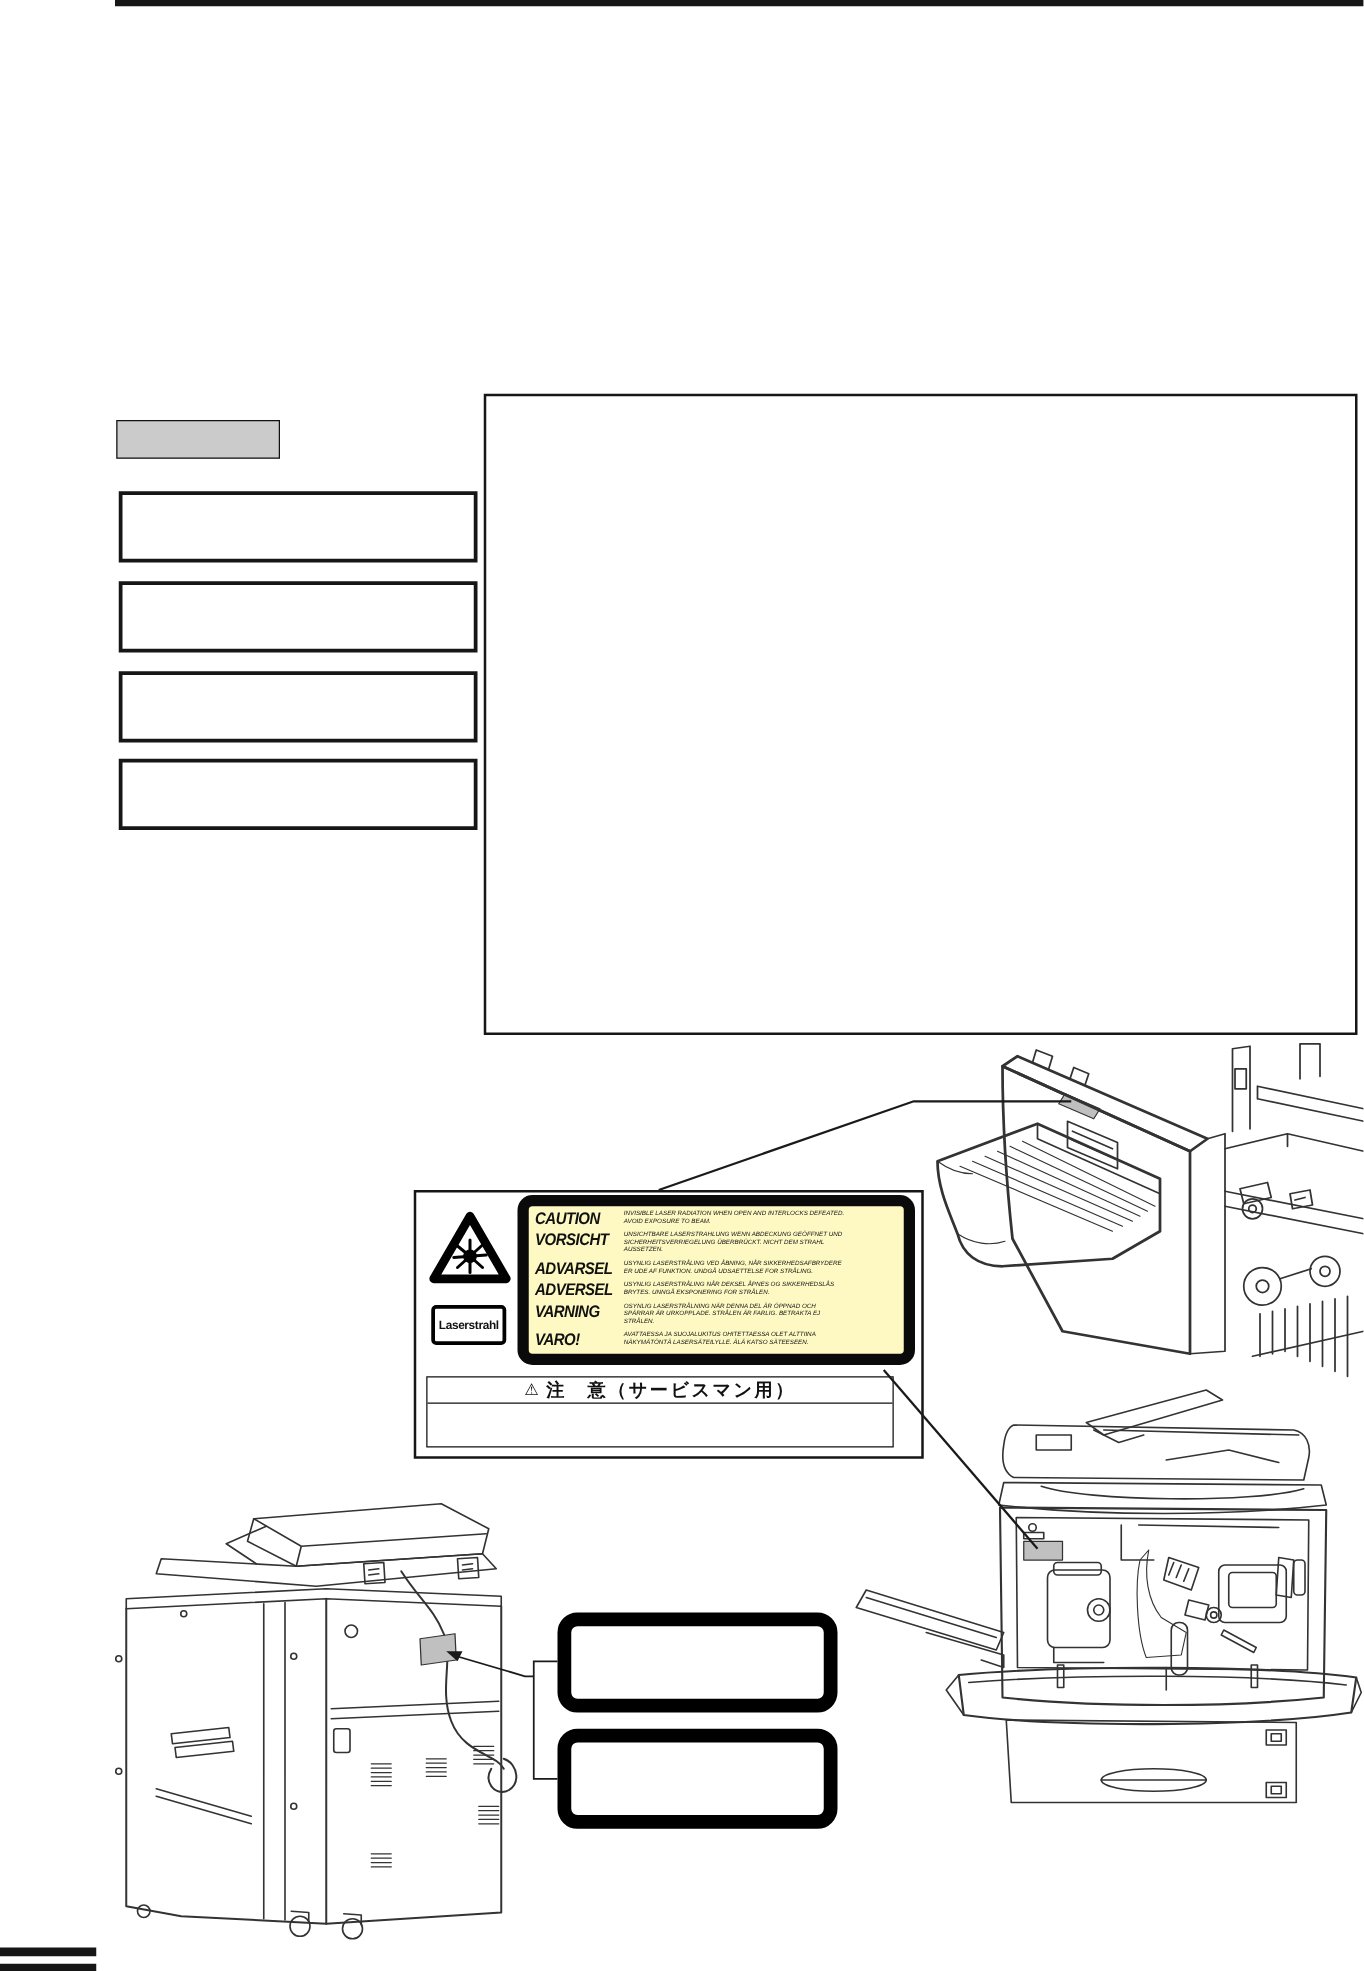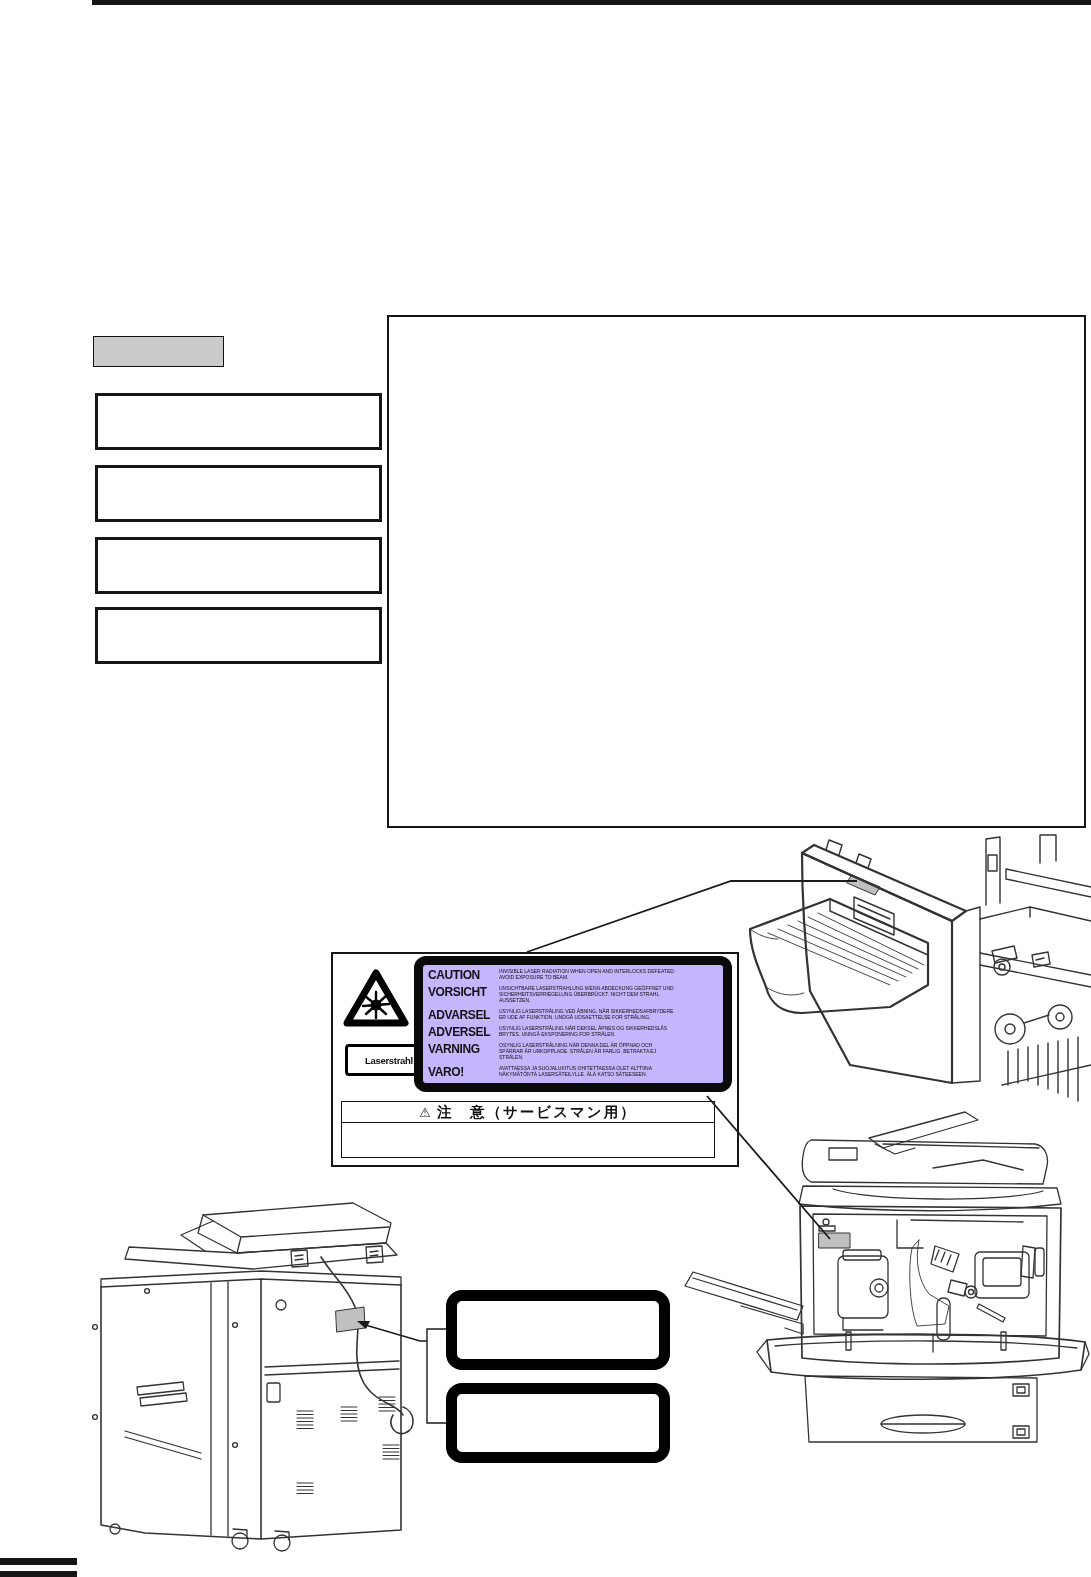--- a/index.html
+++ b/index.html
@@ -11,28 +11,28 @@
   .footer-bar1{left:0;top:1558px;width:77px;height:7px;background:#161616;}
   .footer-bar2{left:0;top:1571px;width:77px;height:6px;background:#161616;}
   
   .gray-chip{left:93px;top:336px;width:129px;height:29px;background:#cbcbcb;border:1.5px solid #111;}
   .ph-box{left:95px;width:281px;height:51px;border:3px solid #161616;background:#fff;}
   .ph-1{top:393px;} .ph-2{top:465px;} .ph-3{top:537px;} .ph-4{top:607px;}
   .big-box{left:387px;top:315px;width:695px;height:509px;border:2px solid #161616;background:#fff;}
   
   .label-outer{left:331px;top:952px;width:404px;height:211px;border:2px solid #161616;background:#fff;}
   .laser-label{left:414px;top:956px;width:318px;height:136px;background:#0a0a0a;border-radius:12px;}
-  .laser-inner{position:absolute;left:9px;top:9px;right:9px;bottom:9px;background:#c4b5fd;border-radius:3px;
-               padding:3px 2px 0 5px;box-sizing:border-box;}
+  .laser-inner{position:absolute;left:9px;top:9px;right:9px;bottom:9px;background:#fef9c3;border-radius:3px;
+               padding:3px 2px 0 5px;box-sizing:border-box;font-style:italic;}
   .label-row{display:grid;grid-template-columns:68px 178px;column-gap:3px;margin-bottom:4.2px;align-items:start;}
   .label-word{font-weight:bold;font-size:12px;line-height:13px;letter-spacing:-0.4px;transform:scaleY(1.12);transform-origin:left top;}
   .label-desc{font-size:5px;line-height:5.9px;letter-spacing:0;padding-top:1px;}
   .tri-wrap{left:342px;top:968px;width:68px;height:62px;}
   .laserstrahl-box{left:345px;top:1044px;width:54px;height:26px;border:3px solid #000;border-radius:4px;
-                   display:flex;align-items:center;background:#fff;padding-left:17px;}
+                   display:flex;align-items:center;justify-content:center;background:#fff;}
   .laserstrahl-box span{font-size:9.5px;font-weight:bold;letter-spacing:-0.3px;}
   
   .jp-box{left:341px;top:1101px;width:374px;height:57px;border:1.5px solid #111;background:#fff;box-sizing:border-box;}
   .jp-header{height:20px;border-bottom:1.5px solid #111;display:flex;align-items:center;justify-content:center;
              font-size:14.5px;font-weight:bold;letter-spacing:2px;}
   .jp-header .glyph{font-size:13px;margin-right:6px;letter-spacing:0;}
   .jp-body{padding:2px 0 0 11px;font-size:13px;font-weight:600;line-height:15.5px;letter-spacing:0.5px;}
   
   .black-box{left:446px;width:224px;height:80px;border:11px solid #000;border-radius:16px;background:#fff;box-sizing:border-box;}
   .bb-1{top:1290px;} .bb-2{top:1383px;}

